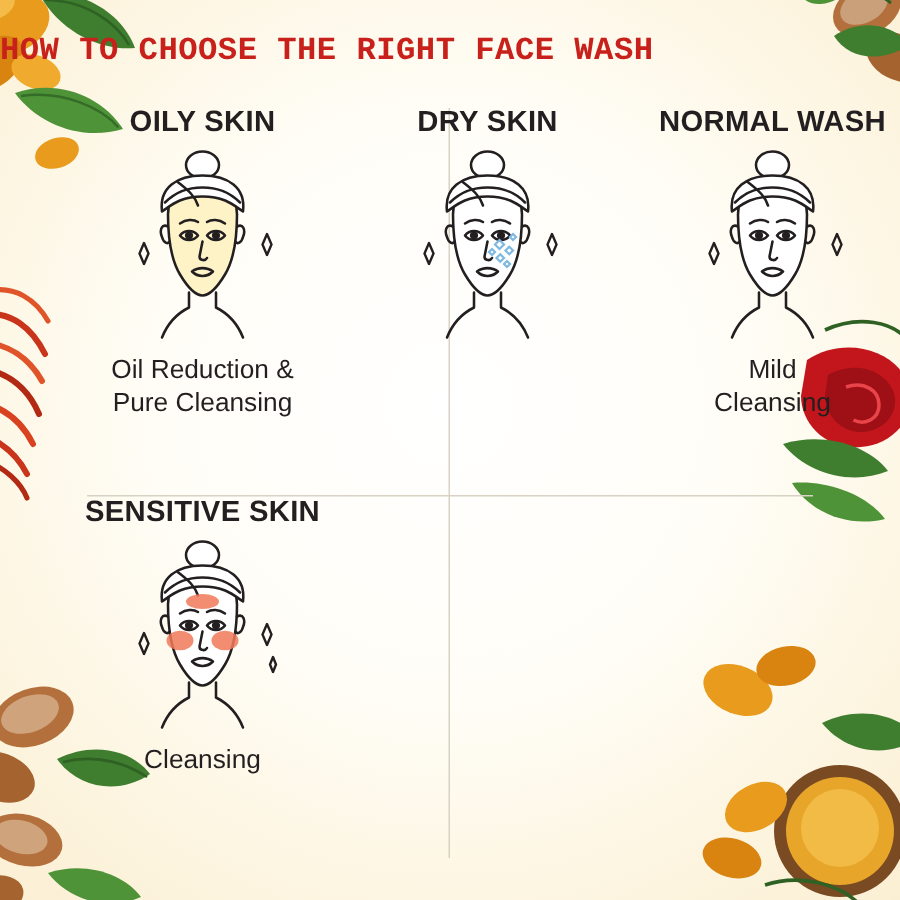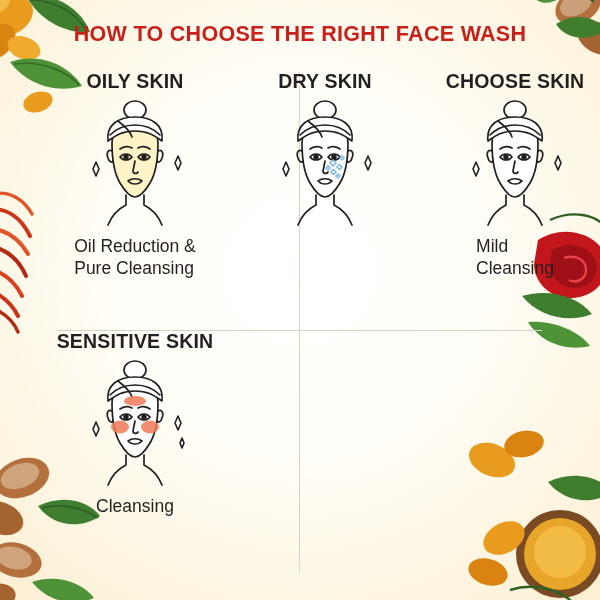--- a/index.html
+++ b/index.html
@@ -23,24 +23,25 @@
   .deco-tl{left:-14px;top:-10px;width:140px;height:180px;}
   .deco-tr{right:-10px;top:-14px;width:120px;height:150px;}
   .deco-ml{left:-16px;top:180px;width:110px;height:180px;}
   .deco-mr{right:-12px;top:200px;width:120px;height:190px;}
   .deco-bl{left:-12px;bottom:-12px;width:150px;height:180px;}
   .deco-br{right:-14px;bottom:-10px;width:150px;height:180px;}
 
   
   .title{
     position:absolute;top:22px;left:0;width:600px;
-    text-align:center;
+    text-align:left;
     font-size:21.5px;font-weight:bold;
     letter-spacing:.3px;
     color:#c8201b;
+    font-family:Liberation Mono, monospace;
   }
 
   
   .grid{
     position:absolute;left:40px;top:62px;
     width:520px;height:520px;
     display:grid;
     grid-template-columns:1fr 1fr 1fr;
     grid-template-rows:1fr 1fr;
   }
@@ -57,21 +58,21 @@
     margin-bottom:2px;
     text-align:center;
   }
   .cell-art{
     width:190px;height:135px;
     display:flex;align-items:center;justify-content:center;
   }
   .cell-cap{
     margin-top:6px;
     font-size:17.5px;line-height:1.25;
-    color:#231f20;
+    color:#231f20;text-align:center;
     max-width:215px;
   }
 
   
   .divider-v{
     position:absolute;left:299px;top:72px;width:1px;height:500px;
     background:#d8d2c4;
   }
   .divider-h{
     position:absolute;left:58px;top:330px;width:484px;height:1px;
@@ -231,21 +232,21 @@
             <path d="M101 77 l2.5 -2.5 l2.5 2.5 l-2.5 2.5 z"></path>
             <path d="M110 63 l2 -2 l2 2 l-2 2 z"></path>
             <path d="M96 73 l2 -2 l2 2 l-2 2 z"></path>
             <path d="M106 81 l2 -2 l2 2 l-2 2 z"></path>
           </g>
         </svg>
       </div>
     </div>
 
     <div class="cell">
-      <div class="cell-head">CHOOSE SKIN</div>
+      <div class="cell-head">NORMAL WASH</div>
       <div class="cell-art">
         <svg viewBox="0 0 190 135" width="190" height="135">
           <g stroke="#231f20" stroke-width="1.7" fill="none" stroke-linecap="round" stroke-linejoin="round">
             <path d="M72 48 C72 36 80 28 95 28 C110 28 118 36 118 48 C118 64 116 78 110 88 C104 98 99 102 95 102 C91 102 86 98 80 88 C74 78 72 64 72 48Z" fill="#fff"></path>
             <ellipse cx="95" cy="15" rx="11" ry="9" fill="#fff"></ellipse>
             <path d="M68 46 C66 30 78 22 95 22 C112 22 124 30 122 46 C116 42 110 36 95 36 C80 36 74 42 68 46Z" fill="#fff"></path>
             <path d="M70 40 C78 32 86 30 95 30 C104 30 112 32 120 40"></path>
             <path d="M78 26 C86 32 90 36 92 42"></path>
             <path d="M72 56 C68 54 66 58 68 63 C69 67 72 68 73 66"></path>
             <path d="M118 56 C122 54 124 58 122 63 C121 67 118 68 117 66"></path>

